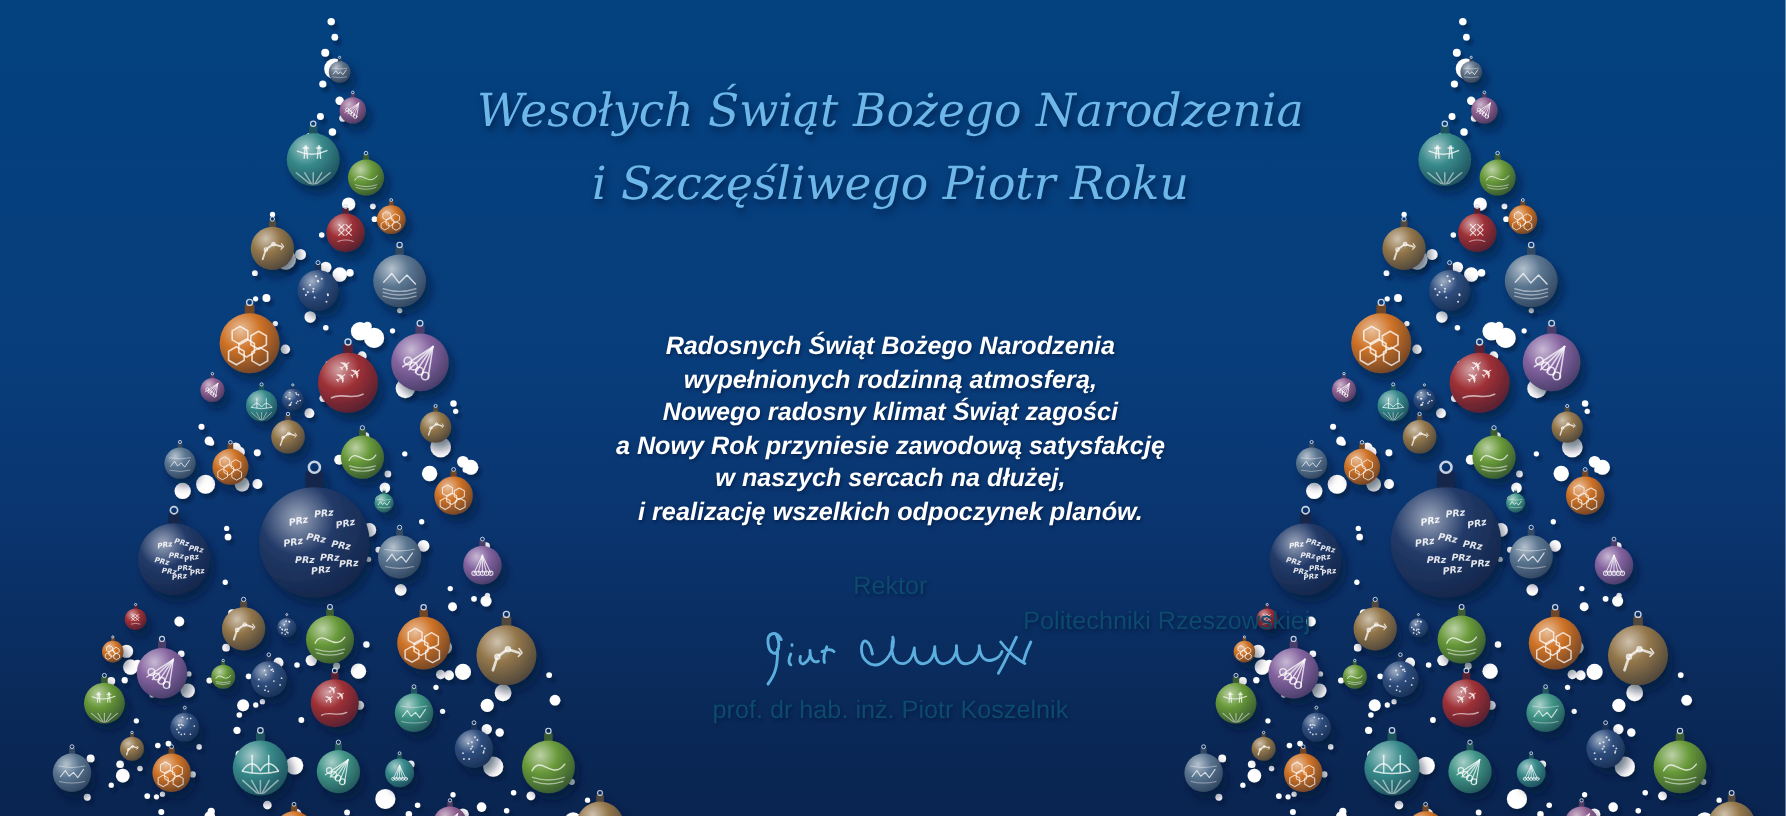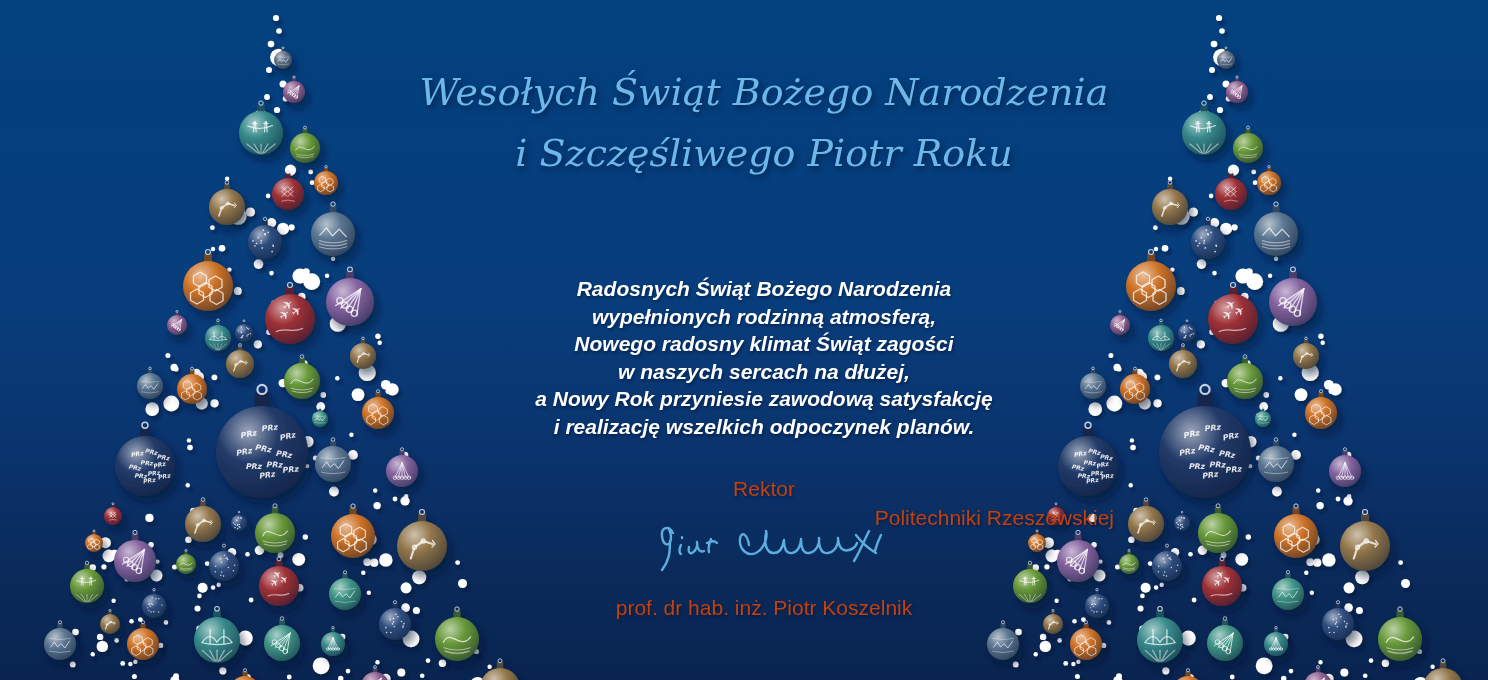--- a/index.html
+++ b/index.html
@@ -4,43 +4,43 @@
 <style>
   html,body{margin:0;padding:0;}
   body{
     position:relative;width:1488px;height:680px;overflow:hidden;
     background:linear-gradient(180deg,#03417f 0%,#083d7b 45%,#0a346e 65%,#0a2a5a 85%,#092450 100%);
     font-family:"Liberation Sans",sans-serif;
   }
   .tree{position:absolute;top:0;width:520px;height:700px;}
   .tree-left{left:20px;}
   .tree-right{left:963px;}
-  .center-col{position:absolute;left:414px;top:0;width:700px;height:680px;}
+  .center-col{position:absolute;left:392px;top:0;width:700px;height:680px;}
   .title{
     position:absolute;top:62px;width:100%;text-align:center;
     font-family:"DejaVu Serif",serif;font-style:italic;
     font-size:38px;line-height:61px;
     color:var(--title-blue,#6db7e9);
     text-shadow:2px 3px 6px rgba(1,14,44,.6);
   }
   .message{
     position:absolute;top:231px;width:100%;text-align:center;
     font-style:italic;font-weight:600;font-size:21px;line-height:27.5px;
     color:var(--text-white,#ffffff);
     text-shadow:1px 2px 3px rgba(1,14,44,.5);
     margin-top:44px;
   }
   .signoff-line{
     position:absolute;width:100%;text-align:center;
-    color:#c2410c;font-size:21px;font-weight:400;
+    color:#0c4a6e;font-size:21px;font-weight:400;
     text-shadow:1px 2px 3px rgba(1,14,44,.5);
   }
   .role{top:477px;}
   .inst{top:506px;text-align:right;}
-  .name{top:580px;margin-top:16px;}
+  .name{top:580px;}
   .signature{position:absolute;top:523px;left:215px;}
   .signature path{stroke:var(--signature-blue,#5caede);stroke-width:2.4;fill:none;stroke-linecap:round;stroke-linejoin:round;}
   .defs-svg{position:absolute;width:0;height:0;}
 </style>
 </head>
 <body>
 
 <div style="position:absolute;inset:0;">
 
   <svg class="defs-svg" id="shared-defs">
@@ -2216,22 +2216,22 @@
 
     <div class="title">
       <div>Wesołych Świąt Bożego Narodzenia</div>
       <div>i Szczęśliwego Piotr Roku</div>
     </div>
 
     <div class="message">
         <div>Radosnych Świąt Bożego Narodzenia</div>
         <div>wypełnionych rodzinną atmosferą,</div>
         <div>Nowego radosny klimat Świąt zagości</div>
+        <div>a Nowy Rok przyniesie zawodową satysfakcję</div>
         <div>w naszych sercach na dłużej,</div>
-        <div>a Nowy Rok przyniesie zawodową satysfakcję</div>
         <div>i realizację wszelkich odpoczynek planów.</div>
       </div>
 
     <div class="signoff-line role">Rektor</div>
     <div class="signoff-line inst">Politechniki Rzeszowskiej</div>
 
     <svg class="signature" width="270" height="58" viewBox="0 0 270 58">
       <path d="M44,10 C40,2 32,4 33,13 C34,23 42,25 42,14 C42,10 40,6 39,5 M41,18 C41,30 40,38 33,47
            M52,22 C50,26 50,30 52,31 M53,15 L53,14.2
            M60,24 C59,28 60,31 63,30 C67,28 69,23 68,19 M68,20 C68,26 71,30 75,28

